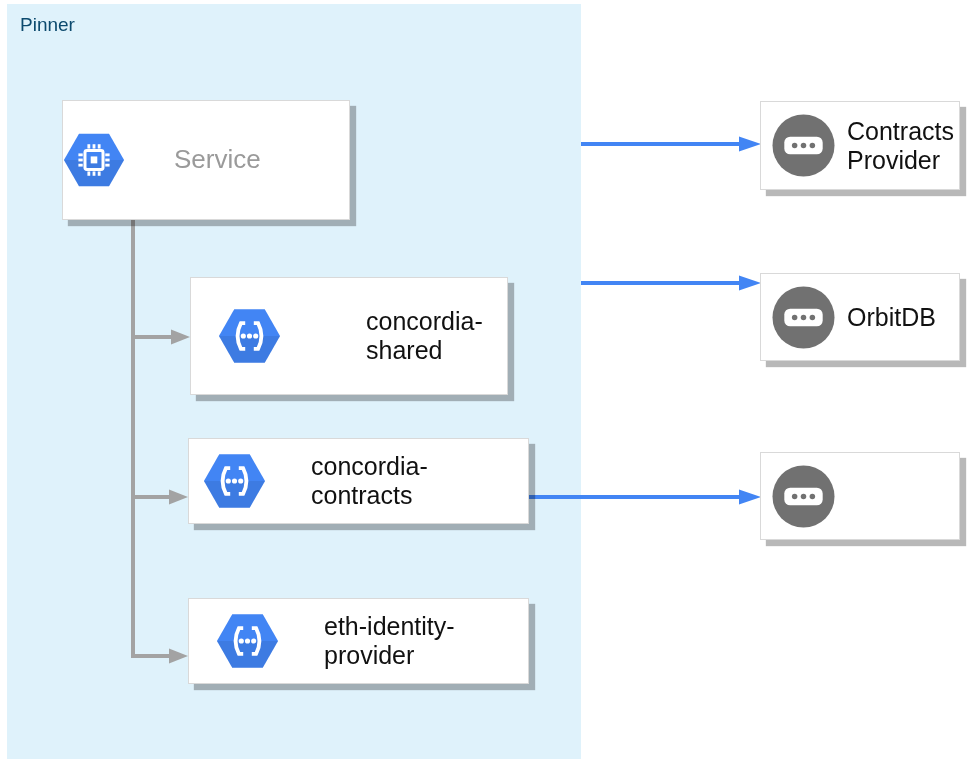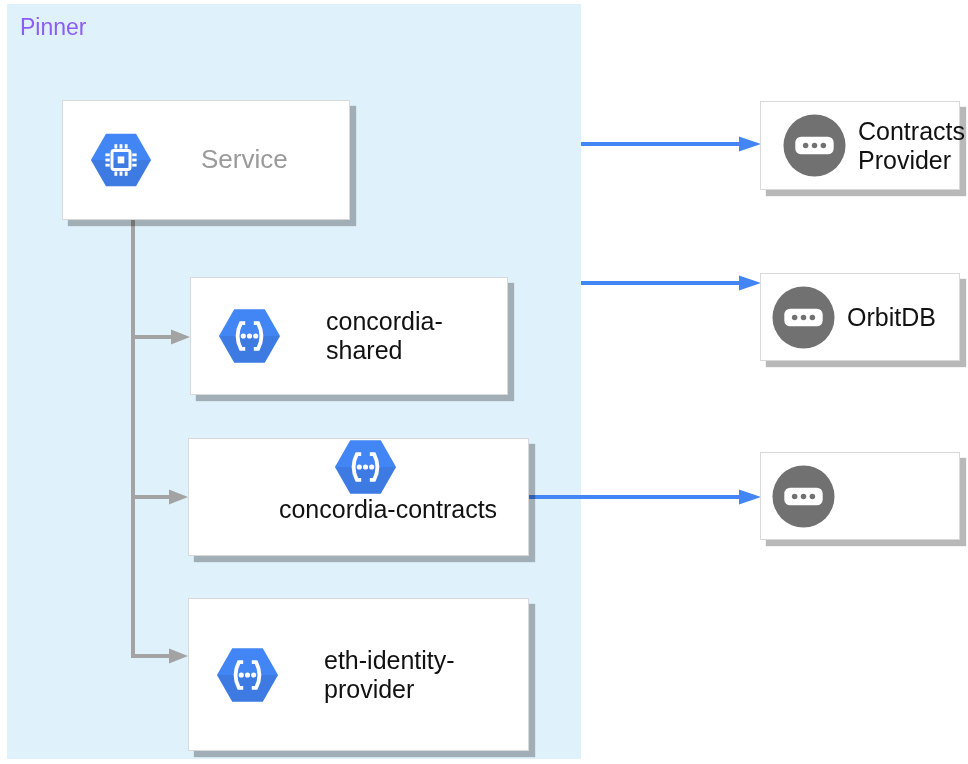--- a/index.html
+++ b/index.html
@@ -7,49 +7,49 @@
     width:968px;height:764px;position:relative;overflow:hidden;
     font-family:"Liberation Sans", sans-serif;
   }
   
   .pinner{
     position:absolute;left:7px;top:4px;width:574px;height:755px;
     background:#dff2fb;z-index:0;
   }
   .pinner-label{
     position:absolute;left:13px;top:10px;
-    font-size:23px;color:#8b5cf6;
+    font-size:19px;color:#0c4a6e;
   }
   
   .edges{
     position:absolute;left:0;top:0;width:968px;height:764px;
     z-index:1;pointer-events:none;
   }
   
   .node{
     position:absolute;background:#ffffff;border:1px solid #d9d9d9;
     box-shadow:6px 6px 1px rgba(0,0,0,0.28);
     display:flex;align-items:center;z-index:2;box-sizing:border-box;
   }
   .node .icon{flex:0 0 auto;display:block;}
   .node-label{
     font-size:25px;color:#111111;line-height:1.15;
   }
   .muted{color:#9a9a9a;font-size:26px;}
   
-  .n-service      {left:62px; top:100px;width:288px;height:120px;padding-left:27px;}
-  .n-shared       {left:190px;top:277px;width:318px;height:118px;padding-left:27px;}
-  .n-contracts    {left:188px;top:438px;width:341px;height:118px;padding-left:14px;flex-direction:column;}
-  .n-identity     {left:188px;top:598px;width:341px;height:153px;padding-left:27px;}
+  .n-service      {left:62px; top:100px;width:288px;height:120px;}
+  .n-shared       {left:190px;top:277px;width:318px;height:118px;padding-left:27px;gap:40px;}
+  .n-contracts    {left:188px;top:438px;width:341px;height:86px;padding-left:14px;}
+  .n-identity     {left:188px;top:598px;width:341px;height:86px;padding-left:27px;}
   .n-service .node-label{margin-left:49px;}
   .n-shared .node-label,
   .n-contracts .node-label,
   .n-identity .node-label{margin-left:45px;}
   
-  .n-provider {left:760px;top:101px;width:200px;height:89px;padding-left:22px;}
+  .n-provider {left:760px;top:101px;width:200px;height:89px;padding-left:11px;}
   .n-orbitdb  {left:760px;top:239px;width:200px;height:88px;padding-left:11px;margin-top:34px;}
   .n-ethereum {left:760px;top:452px;width:200px;height:88px;padding-left:11px;}
   .n-provider .node-label,
   .n-orbitdb .node-label,
   .n-ethereum .node-label{margin-left:12px;max-width:118px;}
 </style>
 </head>
 <body>
 
 <div class="pinner">

